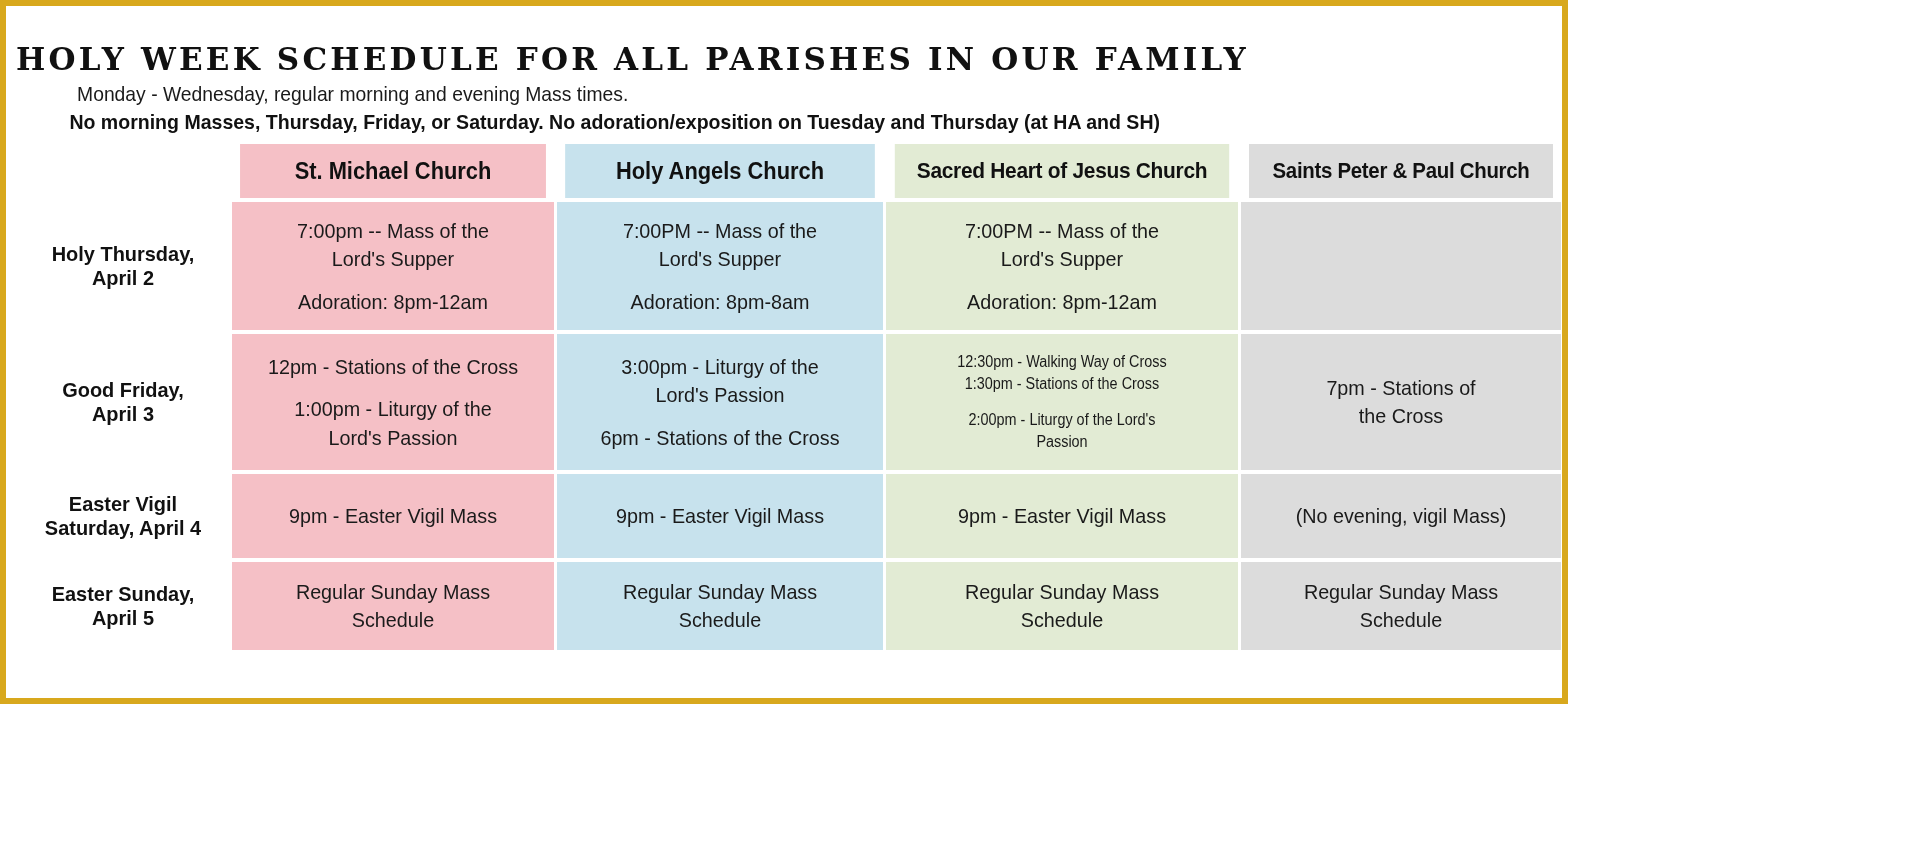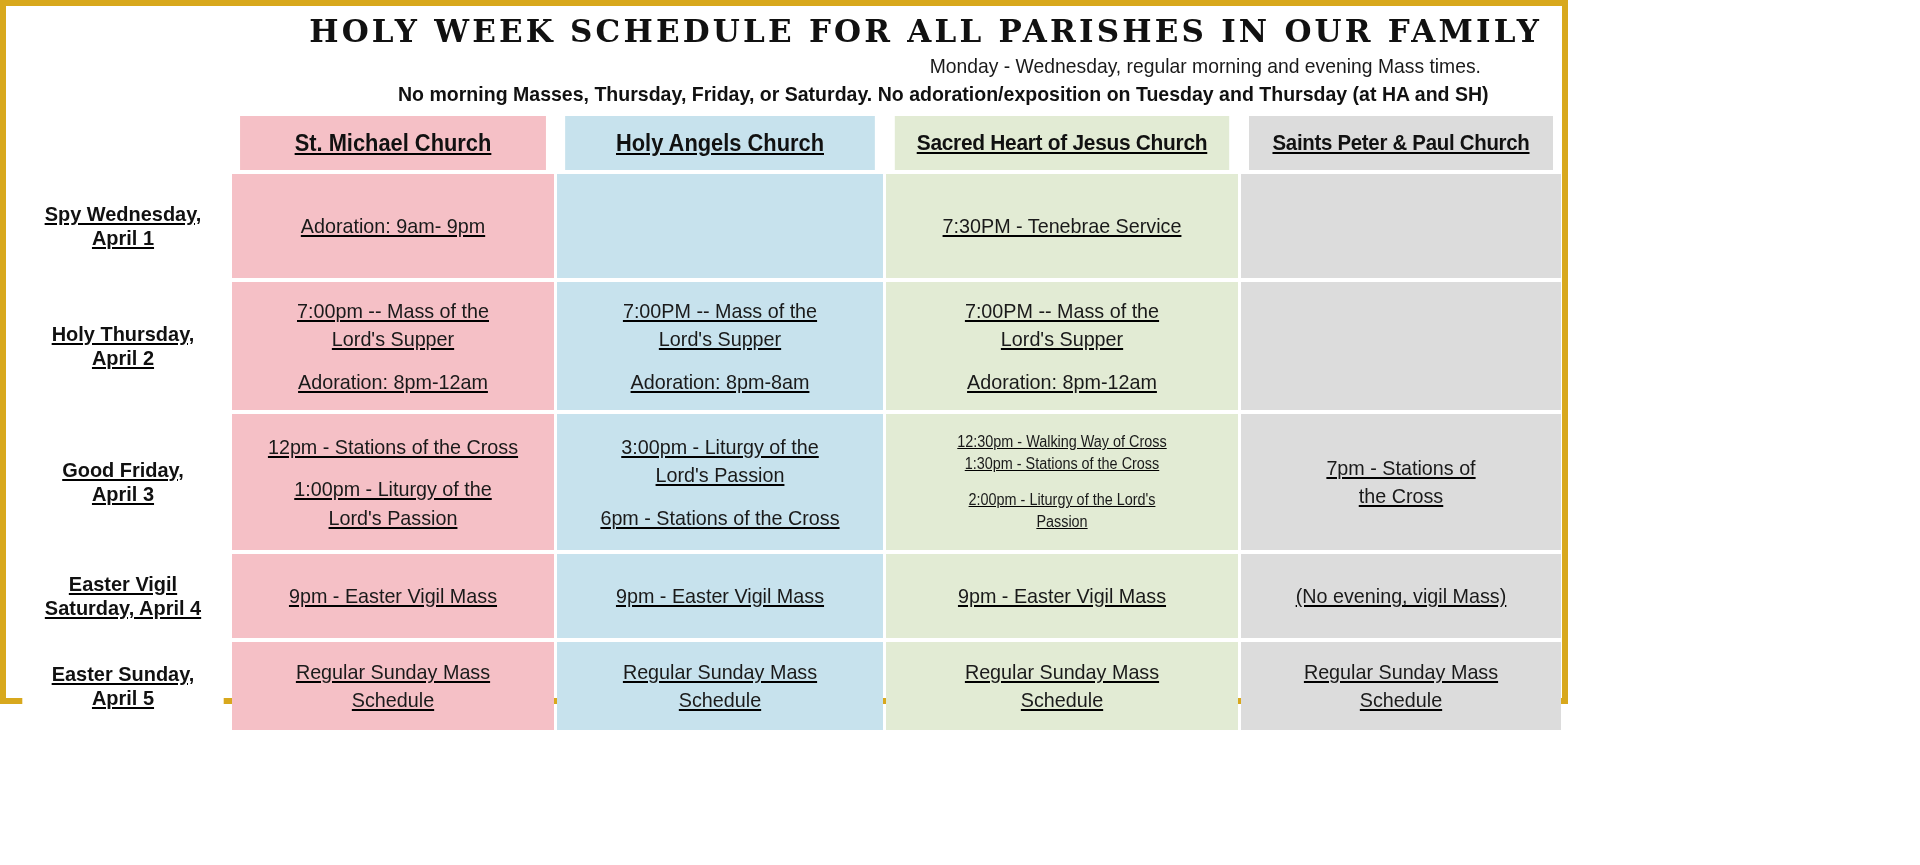--- a/index.html
+++ b/index.html
@@ -21,21 +21,22 @@
     height: 704px;
     margin: 0;
     box-sizing: border-box;
     border: 6px solid #d8a81d;
     background: #ffffff;
     padding: 0;
   }
 
   .header-block {
     padding: 8px 20px 6px 10px;
-    text-align: right;
+    text-align: left;
+    margin-top: 28px;
   }
 
   .title {
     font-family: "DejaVu Serif", "Liberation Serif", serif;
     font-weight: bold;
     font-size: 31px;
     letter-spacing: 3.2px;
     color: #111111;
     line-height: 1.1;
     white-space: nowrap;
@@ -59,21 +60,20 @@
     transform: scaleX(0.93);
     line-height: 1.15;
   }
 
   table.schedule {
     border-collapse: separate;
     border-spacing: 3px 4px;
     width: 1540px;
     margin-left: 8px;
     table-layout: fixed;
-    text-decoration: underline;
   }
 
   table.schedule td, table.schedule th {
     vertical-align: middle;
     padding: 6px 4px;
     text-align: center;
   }
 
   col.c-day   { width: 212px; }
   col.c-sm    { width: 322px; }
@@ -150,34 +150,20 @@
       <tr>
         <th class="blank"></th>
         <th class="col-sm">St. Michael Church</th>
         <th class="col-ha">Holy Angels Church</th>
         <th class="col-sh hdr-sh">Sacred Heart of Jesus Church</th>
         <th class="col-spp hdr-spp">Saints Peter &amp; Paul Church</th>
       </tr>
     </thead>
     <tbody>
 
-      <tr class="r-spy">
-        <td class="daycell col-day">
-          <span class="seg">Spy Wednesday,</span><br>
-          <span class="seg">April 1</span>
-        </td>
-        <td class="cell col-sm">
-          <span class="line">Adoration: 9am- 9pm</span>
-        </td>
-        <td class="cell col-ha"></td>
-        <td class="cell col-sh">
-          <span class="line">7:30PM - Tenebrae Service</span>
-        </td>
-        <td class="cell col-spp"></td>
-      </tr>
 
       <tr class="r-thu">
         <td class="daycell col-day">
           <span class="seg">Holy Thursday,</span><br>
           <span class="seg">April 2</span>
         </td>
         <td class="cell col-sm">
           <span class="line">7:00pm -- Mass of  the</span>
           <span class="line">Lord's Supper</span>
           <span class="gap"></span>

